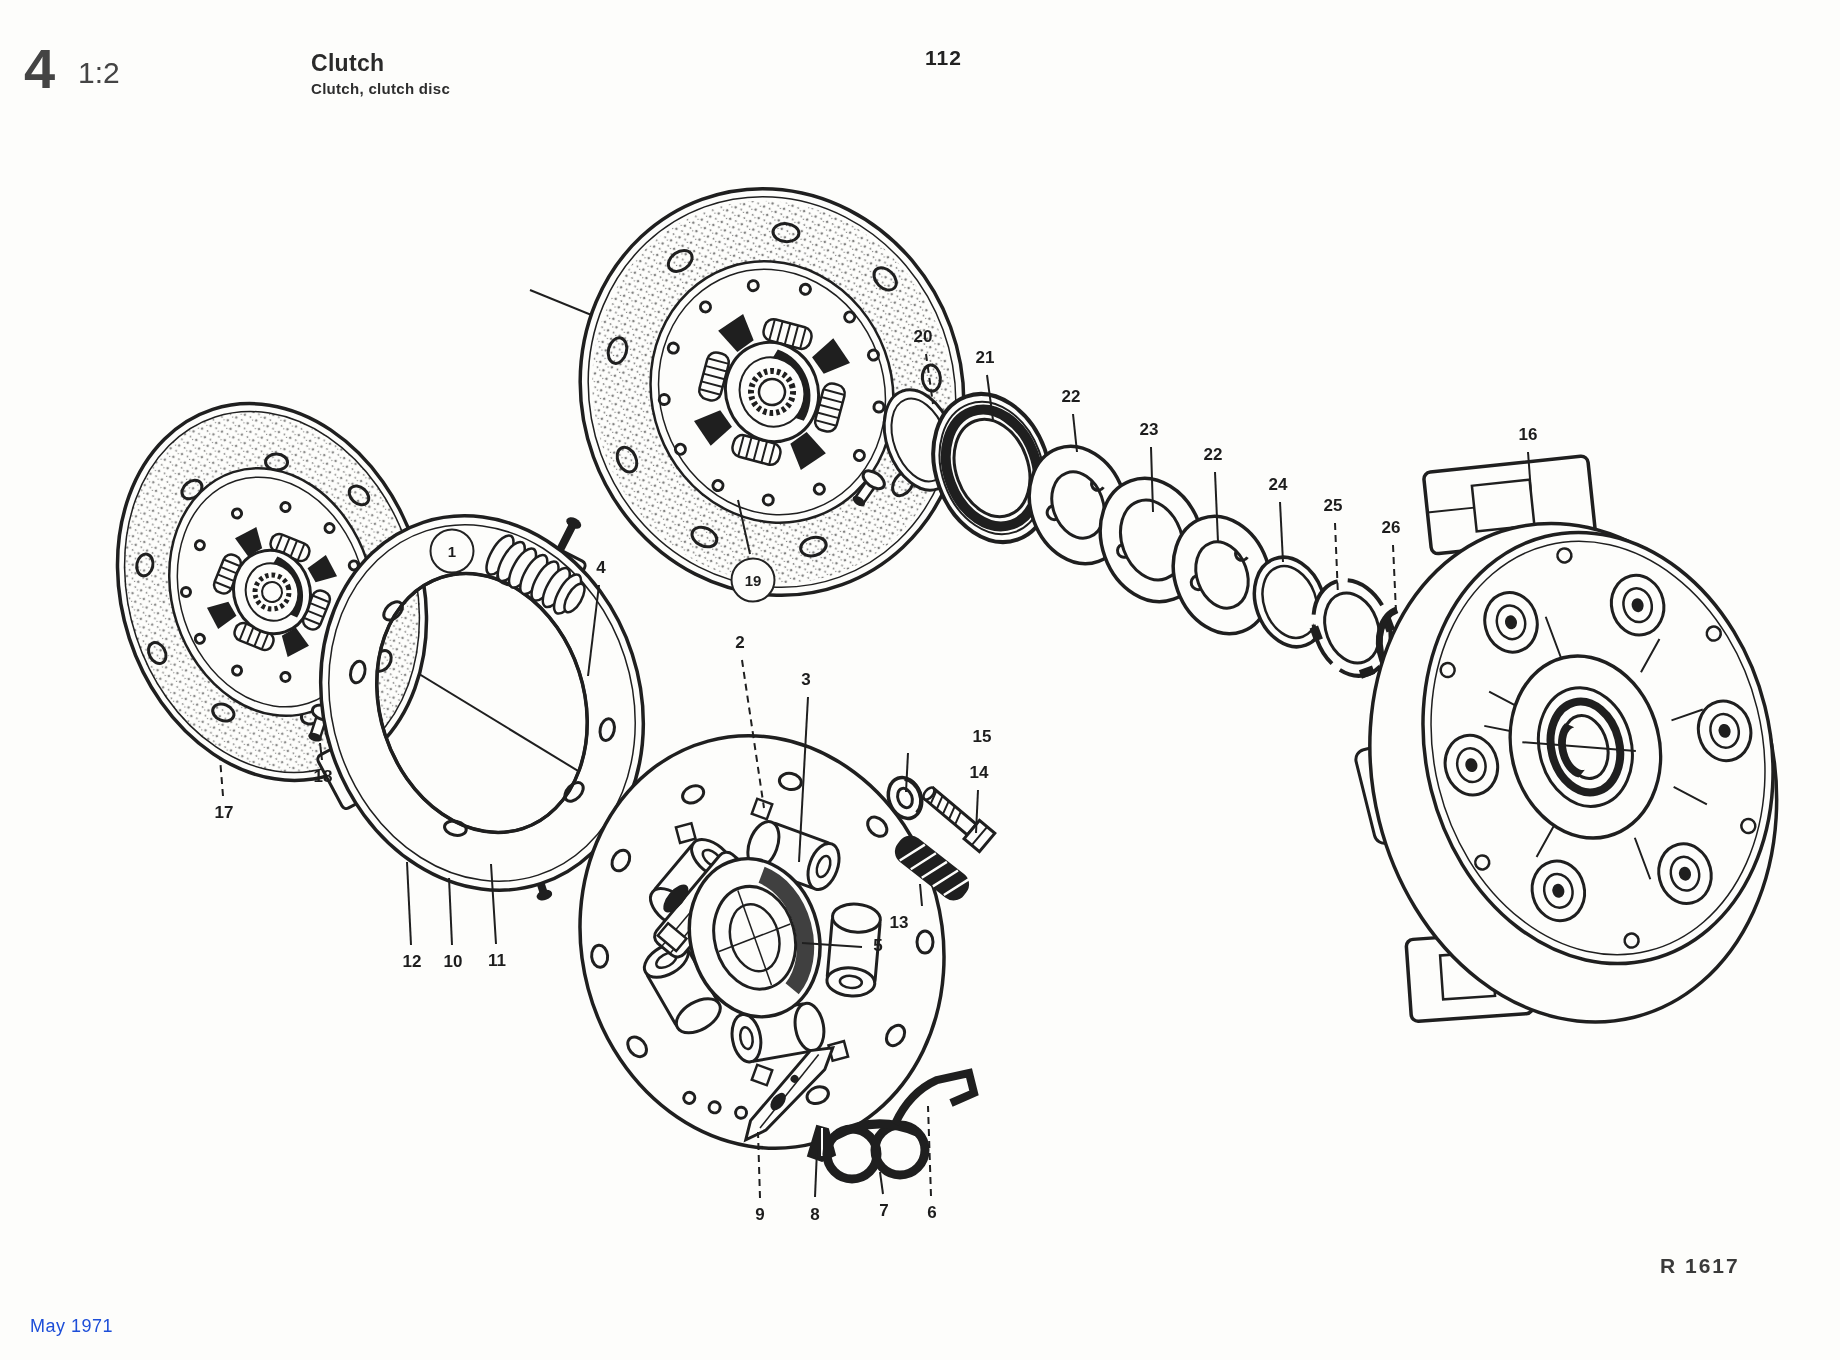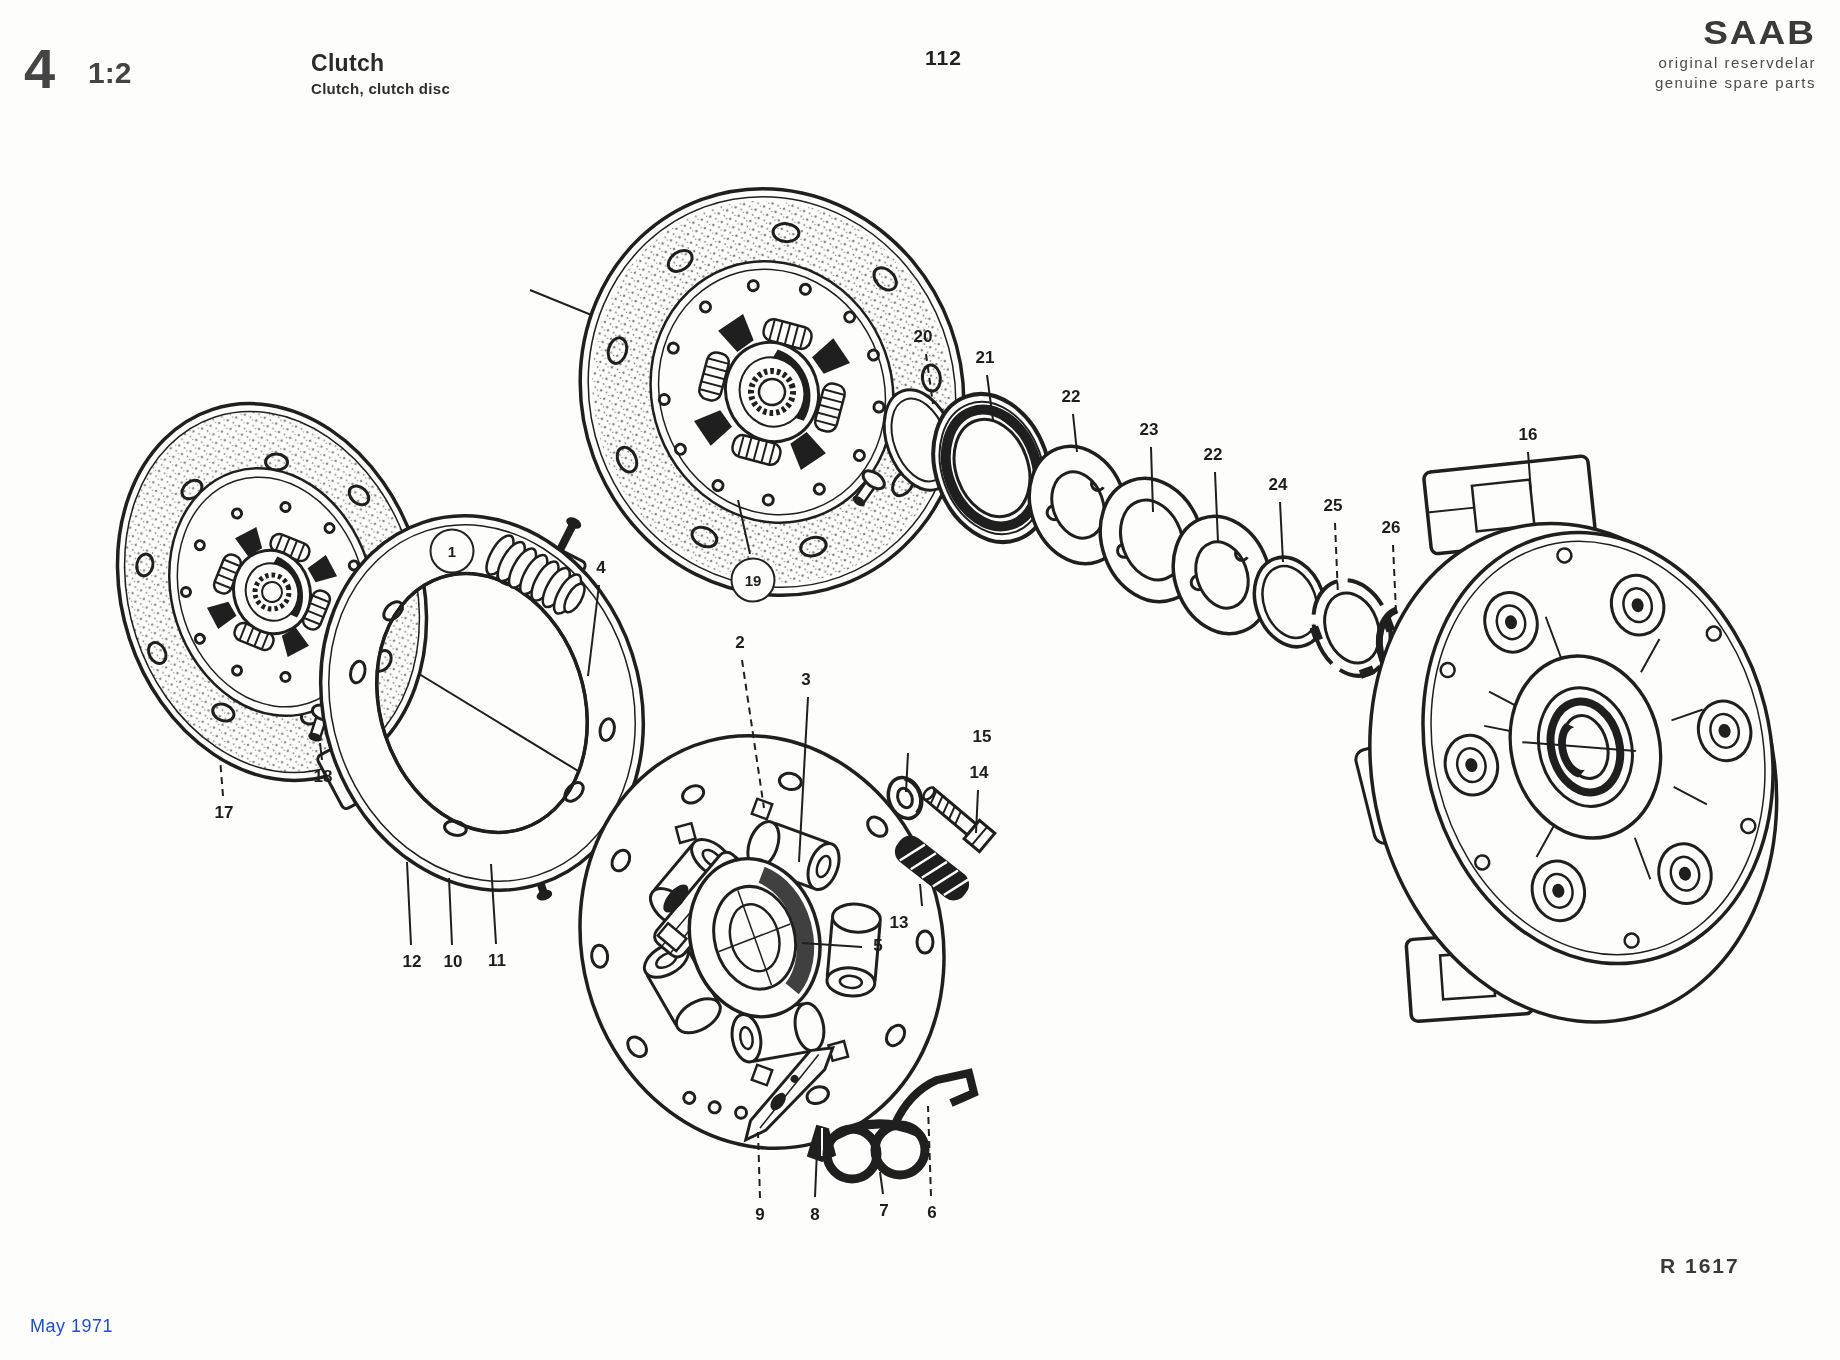--- a/index.html
+++ b/index.html
@@ -4,21 +4,21 @@
 <style>
   html,body{margin:0;padding:0;background:#e8e8e4;}
   .page{
     position:relative;width:1840px;height:1360px;background:#fdfdfb;
     font-family:"Liberation Sans",sans-serif;color:#2b2b2b;overflow:hidden;
     margin:0 auto;
   }
   .abs{position:absolute;}
   
   .section-num{left:24px;top:36px;font-size:56px;font-weight:700;color:#444;letter-spacing:-2px;}
-  .scale-ratio{left:88px;top:56px;font-size:30px;font-weight:700;color:#444;}
+  .scale-ratio{left:78px;top:56px;font-size:30px;font-weight:400;color:#444;}
   .title-block{left:311px;top:52px;line-height:1;}
   .doc-title{font-size:23px;font-weight:700;color:#2a2a2a;letter-spacing:.3px;}
   .doc-subtitle{margin-top:6px;font-size:15px;font-weight:700;color:#2e2e2e;letter-spacing:.3px;}
   .page-num{left:925px;top:46px;font-size:21px;font-weight:700;color:#222;letter-spacing:1px;}
   .brand{right:24px;top:14px;text-align:right;}
   .brand-logo{font-size:37px;font-weight:700;color:#3a3a3a;letter-spacing:2px;transform:scaleY(.88);line-height:1;}
   .brand-line{font-size:15px;color:#4a4a4a;letter-spacing:1.5px;margin-top:3px;}
   
   .date-stamp{left:30px;top:1316px;font-size:18px;color:#1d4ed8;letter-spacing:.5px;}
   .drawing-ref{left:1660px;top:1254px;font-size:21px;font-weight:700;color:#3a3a3a;letter-spacing:2px;}
@@ -487,22 +487,17 @@
       <div class="callout" style="left: 1391px; top: 528px;">26</div>
     </div>
 
   <div class="abs section-num">4</div>
   <div class="abs scale-ratio">1:2</div>
   <div class="abs title-block">
     <div class="doc-title">Clutch</div>
     <div class="doc-subtitle">Clutch, clutch disc</div>
   </div>
   <div class="abs page-num">112</div>
-  <div class="abs brand">
-    <div class="brand-logo">SAAB</div>
-    <div class="brand-line">original reservdelar</div>
-    <div class="brand-line">genuine spare parts</div>
-  </div>
 
   <div class="abs date-stamp">May 1971</div>
   <div class="abs drawing-ref">R 1617</div>
 
 </div>
 
 </body></html>

